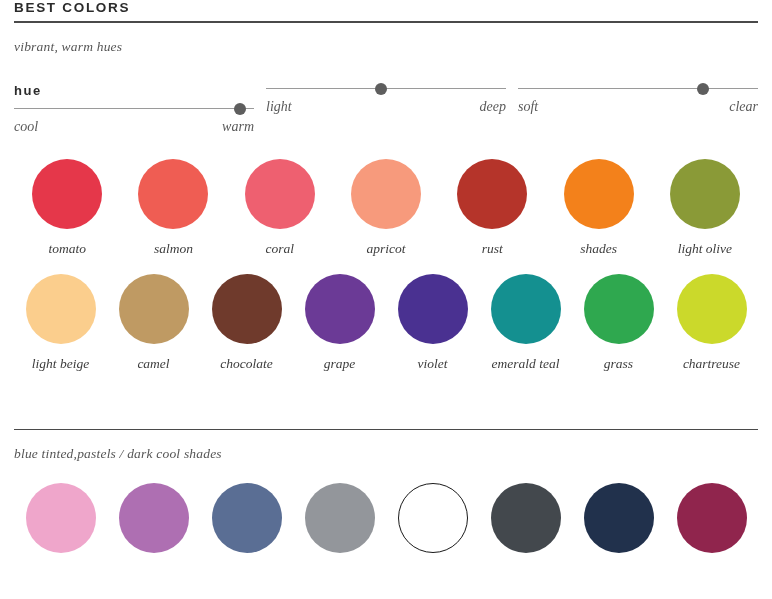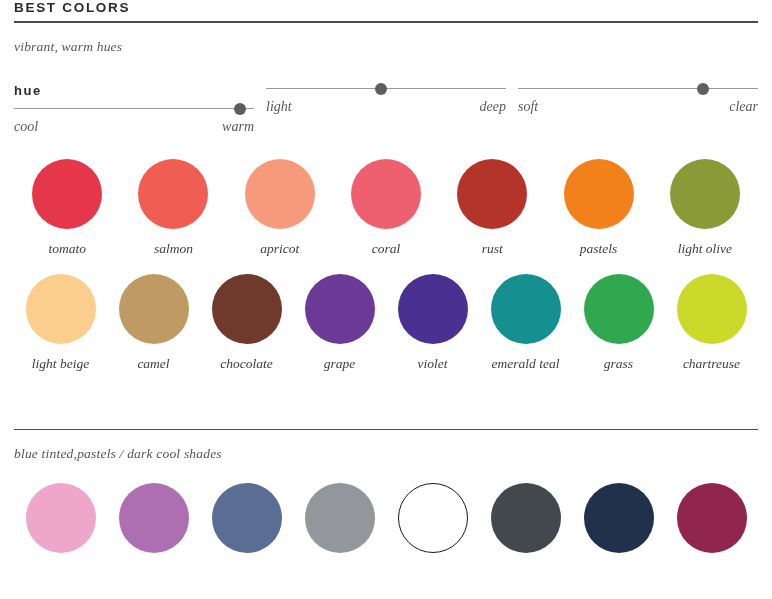--- a/index.html
+++ b/index.html
@@ -181,34 +181,34 @@
     <div class="swatch-row row-best-1" id="best-row-0">
         <div class="swatch-cell">
           <div class="swatch" style="background: rgb(229, 55, 74);"></div>
           <div class="swatch-label">tomato</div>
         </div>
         <div class="swatch-cell">
           <div class="swatch" style="background: rgb(239, 93, 83);"></div>
           <div class="swatch-label">salmon</div>
         </div>
         <div class="swatch-cell">
+          <div class="swatch" style="background: rgb(238, 96, 112);"></div>
+          <div class="swatch-label">coral</div>
+        </div>
+        <div class="swatch-cell">
           <div class="swatch" style="background: rgb(247, 154, 124);"></div>
           <div class="swatch-label">apricot</div>
         </div>
         <div class="swatch-cell">
-          <div class="swatch" style="background: rgb(238, 96, 112);"></div>
-          <div class="swatch-label">coral</div>
-        </div>
-        <div class="swatch-cell">
           <div class="swatch" style="background: rgb(181, 52, 42);"></div>
           <div class="swatch-label">rust</div>
         </div>
         <div class="swatch-cell">
           <div class="swatch" style="background: rgb(243, 129, 27);"></div>
-          <div class="swatch-label">pastels</div>
+          <div class="swatch-label">shades</div>
         </div>
         <div class="swatch-cell">
           <div class="swatch" style="background: rgb(138, 154, 55);"></div>
           <div class="swatch-label">light olive</div>
         </div>
       </div>
     <div class="swatch-row row-best-2" id="best-row-1">
         <div class="swatch-cell">
           <div class="swatch" style="background: rgb(251, 206, 141);"></div>
           <div class="swatch-label">light beige</div>

